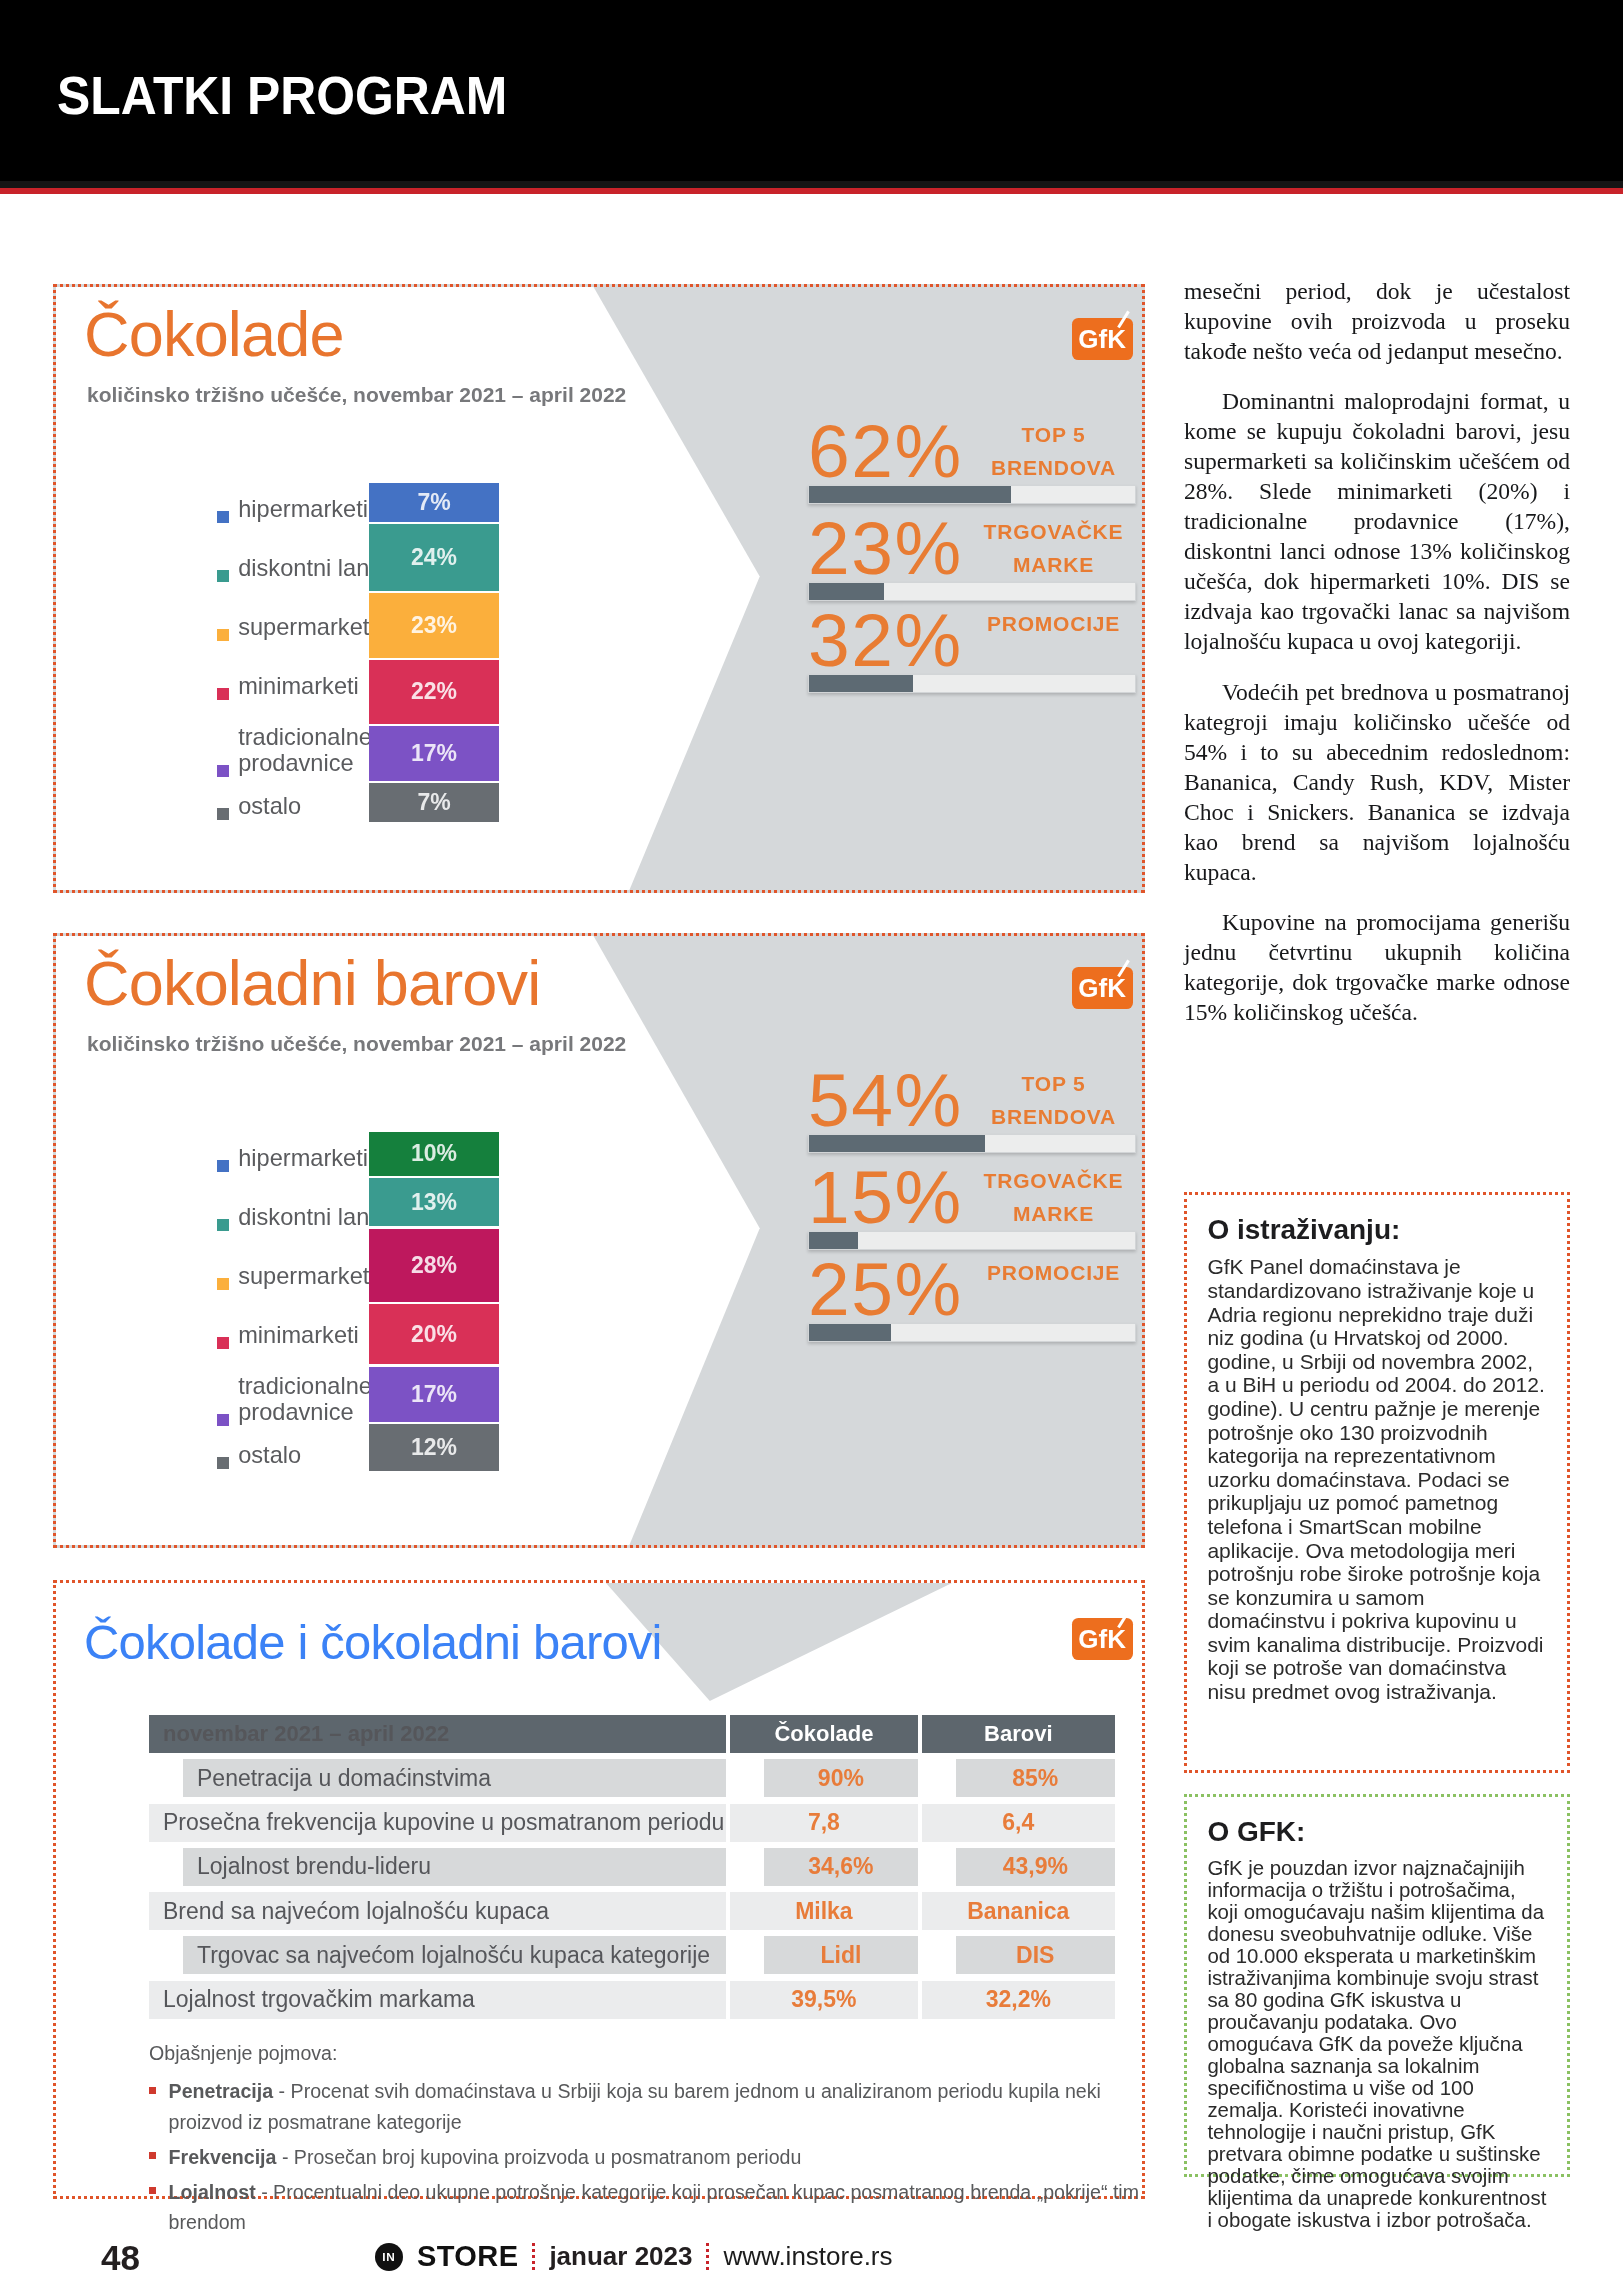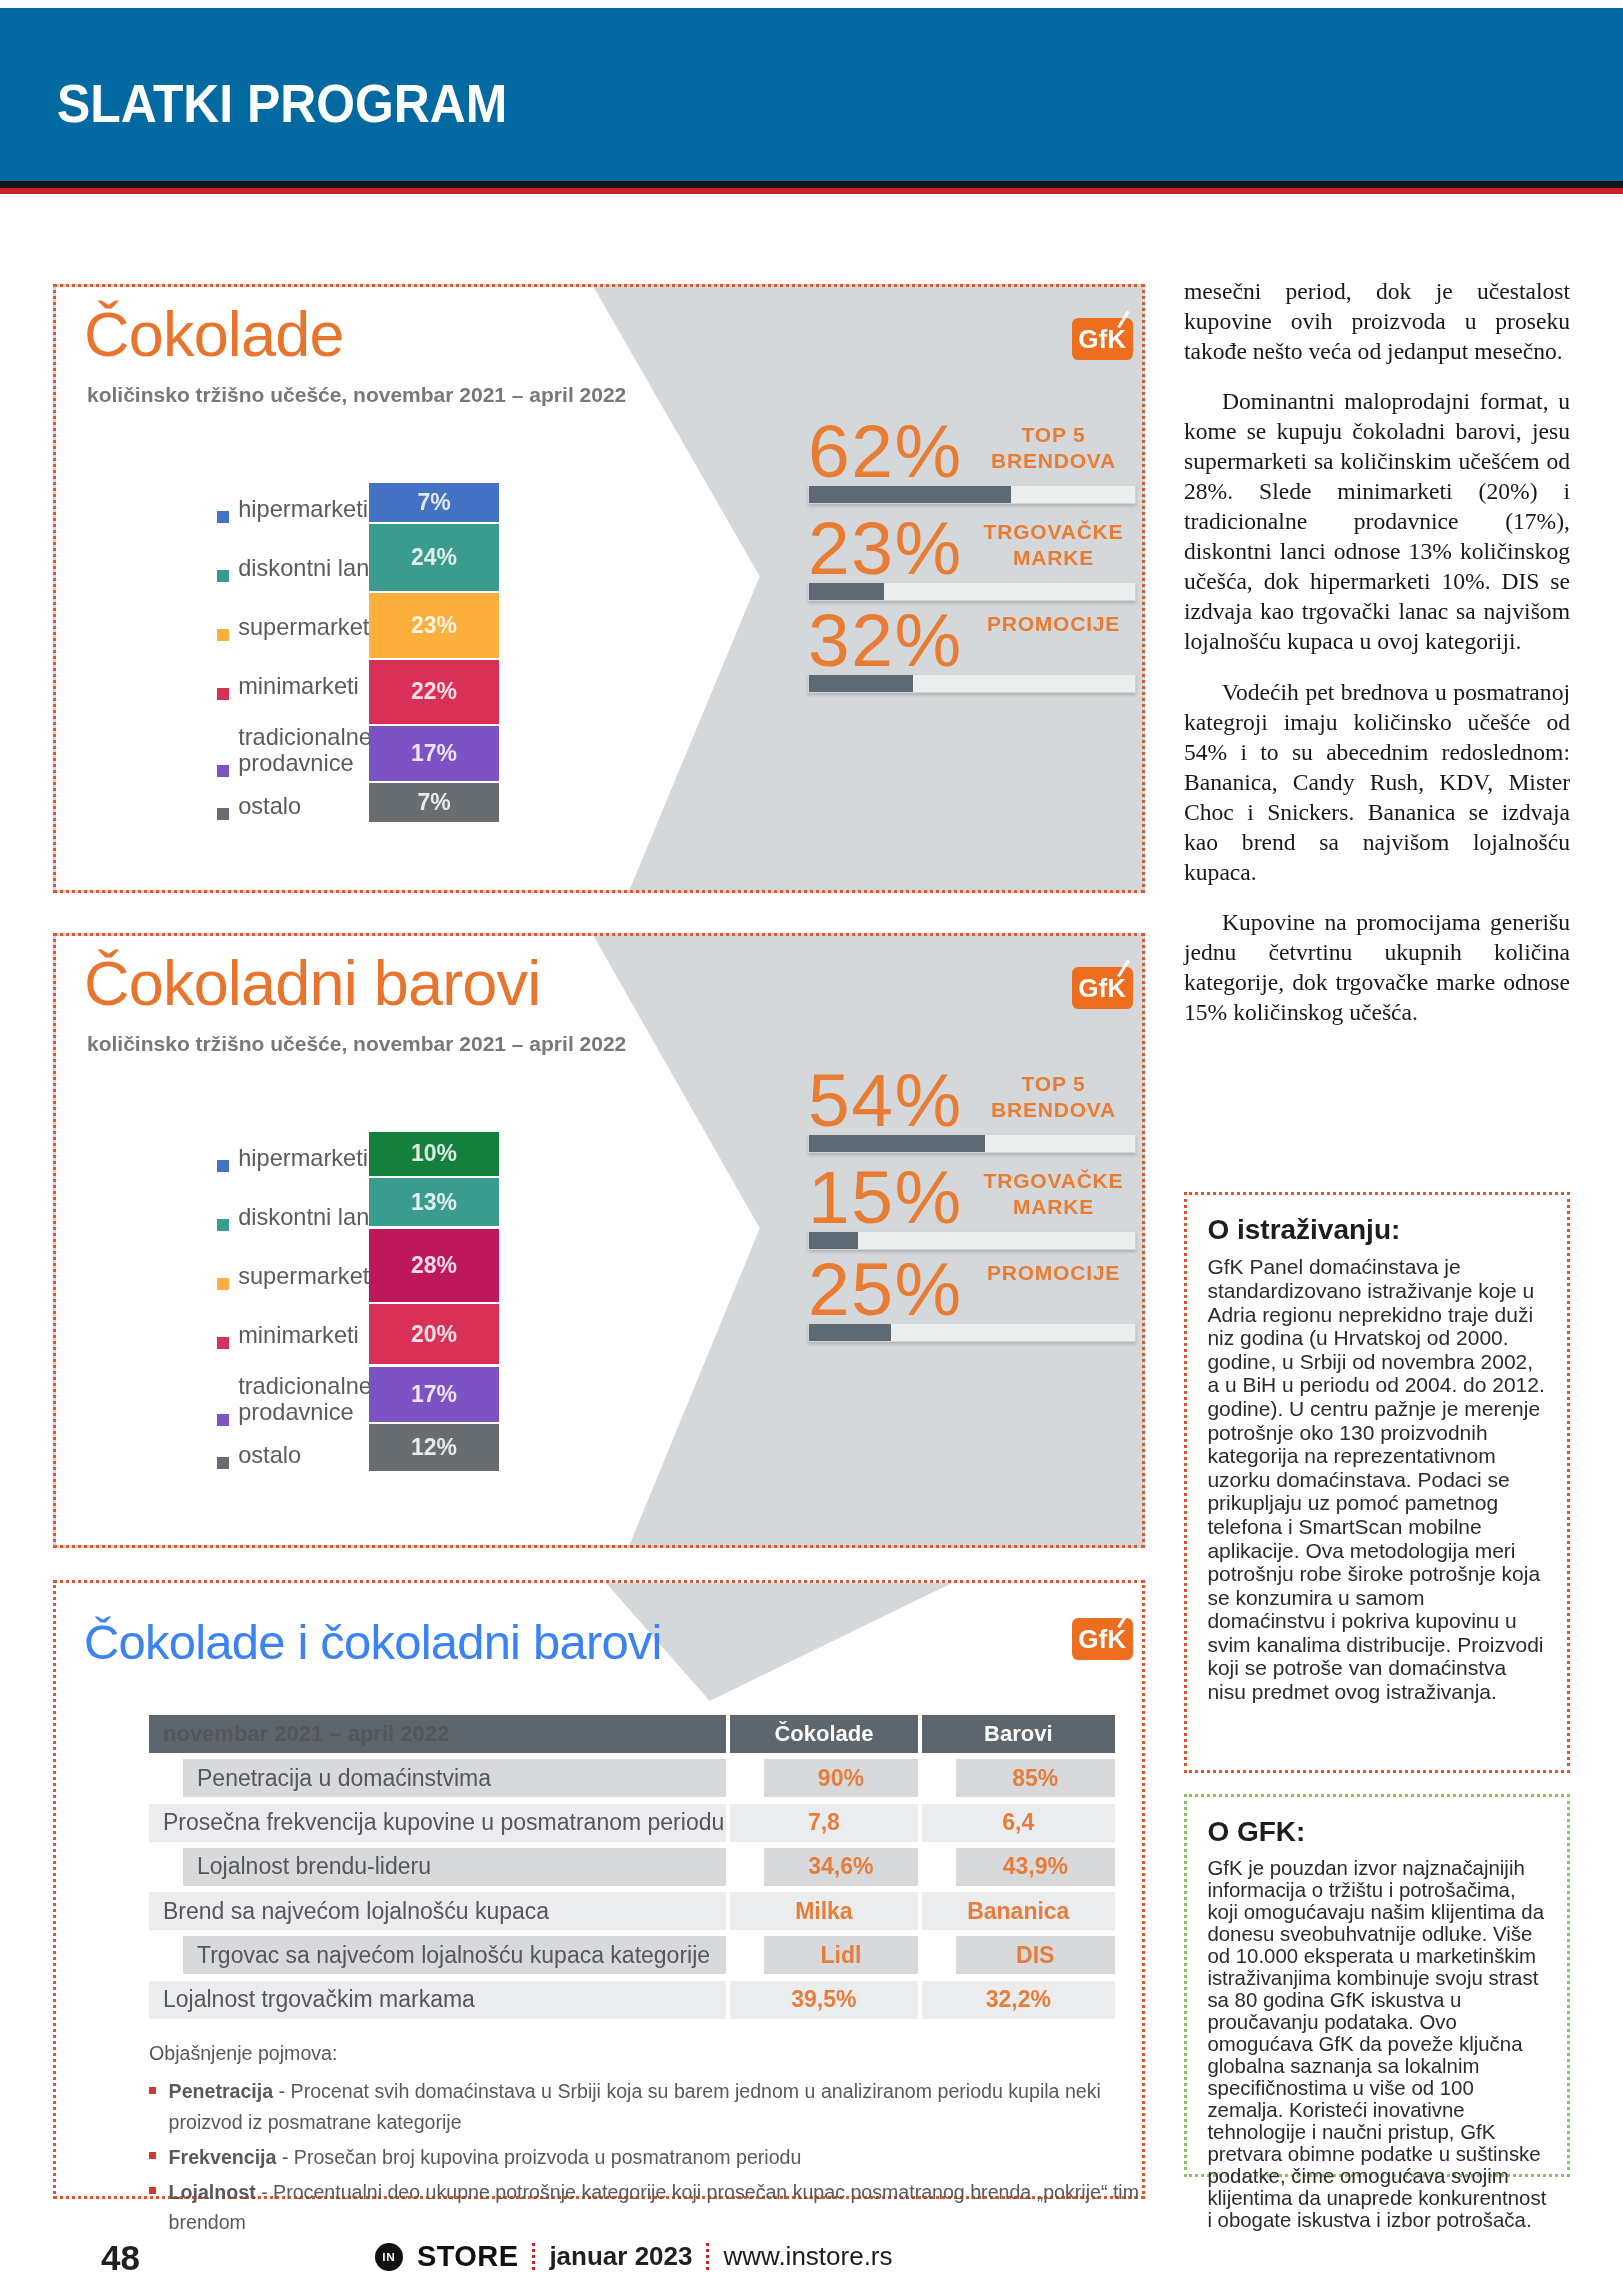--- a/index.html
+++ b/index.html
@@ -1,19 +1,19 @@
 <!DOCTYPE html>
 <html style="font-size:12.6px"><head>
 <meta charset="utf-8">
 <style>
   html,body{margin:0;padding:0;background:#888;}
   .page{position:relative;width:1623px;height:2295px;background:#ffffff;overflow:hidden;
         font-family:"Liberation Sans", sans-serif;}
   
-  .header{position:absolute;left:0;top:0;width:100%;height:181px;background:#0369a1;margin-top:8px;}
+  .header{position:absolute;left:0;top:0;width:100%;height:181px;background:#000000;}
   .header h1{position:absolute;left:57px;top:69px;margin:0;font-size:53px;line-height:1;
              color:#fff;font-weight:700;letter-spacing:0;transform:scaleX(.94);transform-origin:left;}
   .hline-black{position:absolute;left:0;top:181px;width:100%;height:7px;background:#151515;}
   .hline-red{position:absolute;left:0;top:188px;width:100%;height:6.3px;background:#c8232a;}
   
   .dotbox{position:absolute;left:53px;width:1092px;border:3.9px dotted #e0552a;box-sizing:border-box;background:#fff;}
   #box1{top:284px;height:609px;background:#d5d8da;}
   #box2{top:933px;height:615px;background:#d5d8da;}
   #box3{top:1580px;height:619px;background:#fff;}
   .chev{position:absolute;inset:0;background:#fff;
@@ -31,21 +31,21 @@
        font-size:23.6px;color:#5a5b5e;line-height:1.1;}
   .sq{flex:0 0 11.8px;width:11.8px;height:11.8px;margin-top:6.3px;}
   .stack{position:absolute;left:313px;top:196px;width:130px;height:339px;display:flex;
          flex-direction:column;row-gap:2.4px;}
   .seg{display:flex;align-items:center;justify-content:center;color:rgba(255,255,255,.85);
        font-size:23px;font-weight:600;min-height:0;}
   .stat{position:absolute;left:752px;width:330px;height:94px;}
   .stat-num{position:absolute;left:0;top:0;font-size:75px;line-height:59px;color:#e87c33;
             font-weight:400;letter-spacing:1.6px;}
   .stat-label{position:absolute;left:161px;top:0;width:169px;height:59px;display:flex;flex-direction:column;
-              align-items:center;justify-content:flex-start;font-size:21px;font-weight:700;color:#e87c33;
+              align-items:center;justify-content:space-between;font-size:21px;font-weight:700;color:#e87c33;
               letter-spacing:0.8px;line-height:1.25;text-align:center;}
   .stat-label span:empty{display:none;}
   .stat-bar{position:absolute;left:0;top:63px;width:326px;height:17.3px;background:#eceded;
             border:0.8px solid #d2d5d7;box-shadow:0 2.4px 3.1px rgba(0,0,0,.18);}
   .fill{height:100%;background:#5d6a73;}
   
   .t-title{position:absolute;left:28px;top:31px;margin:0;font-size:49px;font-weight:400;
            color:#3b82f6;letter-spacing:-0.8px;}
   .gfk3{top:35px;}
   .tbl{position:absolute;left:93px;top:132px;width:971px;}

